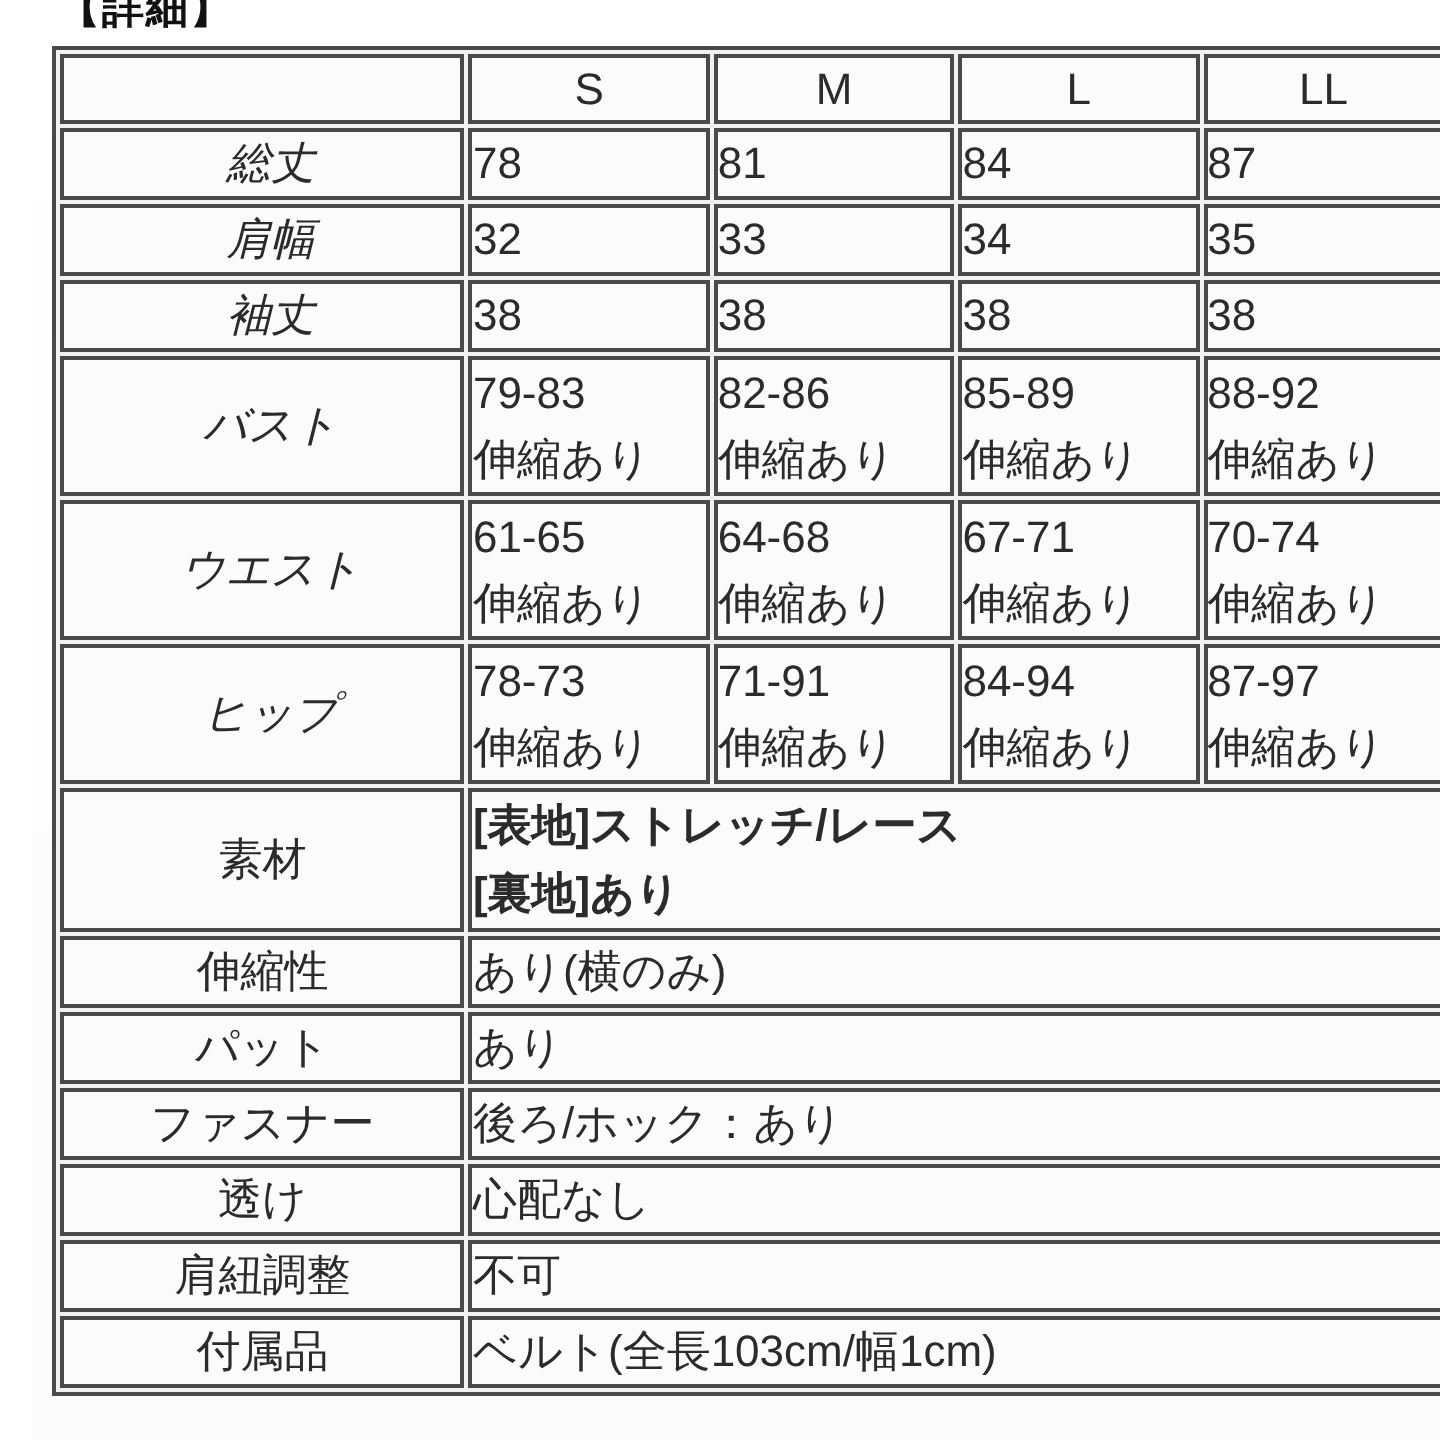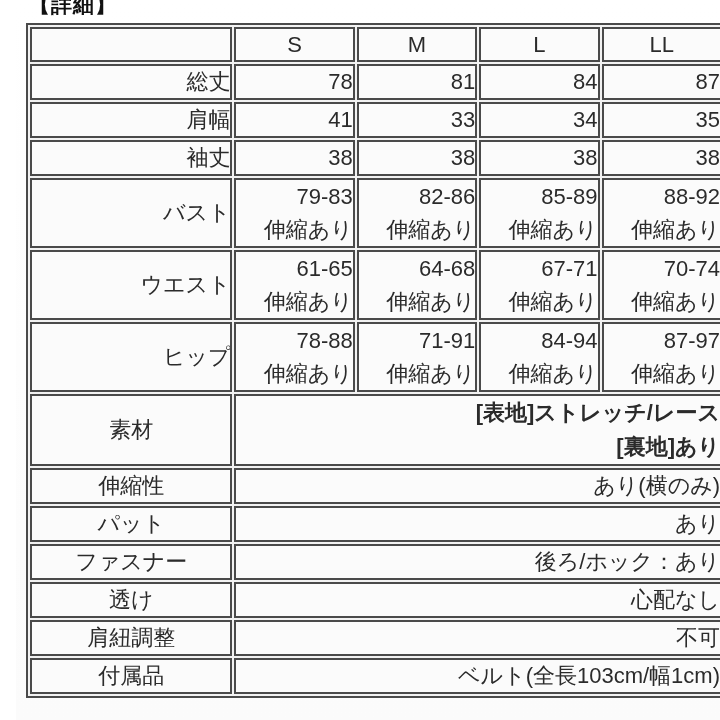--- a/index.html
+++ b/index.html
@@ -49,22 +49,22 @@
   tr.m1 td { height: 36px; }
   
   tr.m2 td { height: 70px; }
   tr.m2 td.val { vertical-align: middle; }
   tr.m2 .line { line-height: 33px; }
   
   tr.d2 td { height: 72px; }
   tr.d2 .line { line-height: 34px; font-weight: bold; }
   
   tr.d1 td { height: 36px; }
-  td.rowlabel { text-align: right; padding-left: 8px; }
-  td.val { text-align: right; padding-left: 6px; }
+  td.rowlabel { text-align: center; padding-left: 8px; font-style: italic; }
+  td.val { text-align: left; padding-left: 0; }
   td.detlabel { text-align: center; }
   td.empty { }
 </style>
 </head>
 <body>
 
 <div class="page">
 
   <div class="title">【詳細】</div>
 
@@ -89,21 +89,21 @@
     <tr class="m1">
       <td class="rowlabel">総丈</td>
       <td class="val">78</td>
       <td class="val">81</td>
       <td class="val">84</td>
       <td class="val">87</td>
     </tr>
 
     <tr class="m1">
       <td class="rowlabel">肩幅</td>
-      <td class="val">41</td>
+      <td class="val">32</td>
       <td class="val">33</td>
       <td class="val">34</td>
       <td class="val">35</td>
     </tr>
 
     <tr class="m1">
       <td class="rowlabel">袖丈</td>
       <td class="val">38</td>
       <td class="val">38</td>
       <td class="val">38</td>
@@ -146,21 +146,21 @@
       </td>
       <td class="val">
         <div class="line">70-74</div>
         <div class="line">伸縮あり</div>
       </td>
     </tr>
 
     <tr class="m2">
       <td class="rowlabel">ヒップ</td>
       <td class="val">
-        <div class="line">78-88</div>
+        <div class="line">78-73</div>
         <div class="line">伸縮あり</div>
       </td>
       <td class="val">
         <div class="line">71-91</div>
         <div class="line">伸縮あり</div>
       </td>
       <td class="val">
         <div class="line">84-94</div>
         <div class="line">伸縮あり</div>
       </td>

